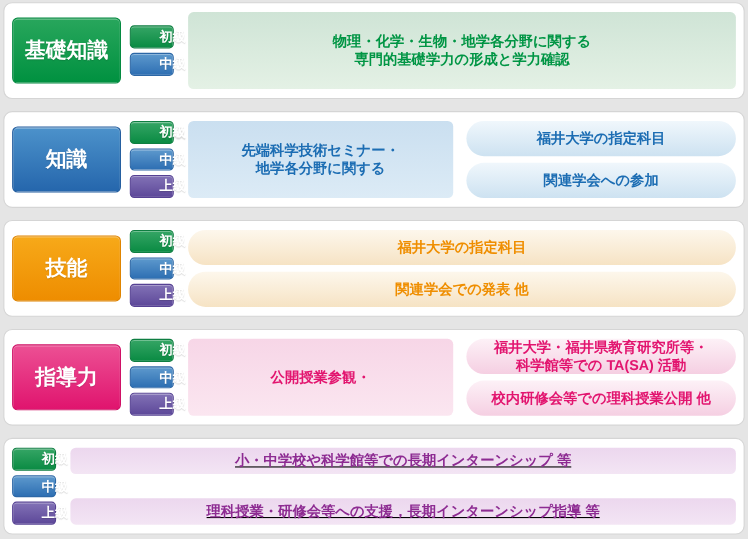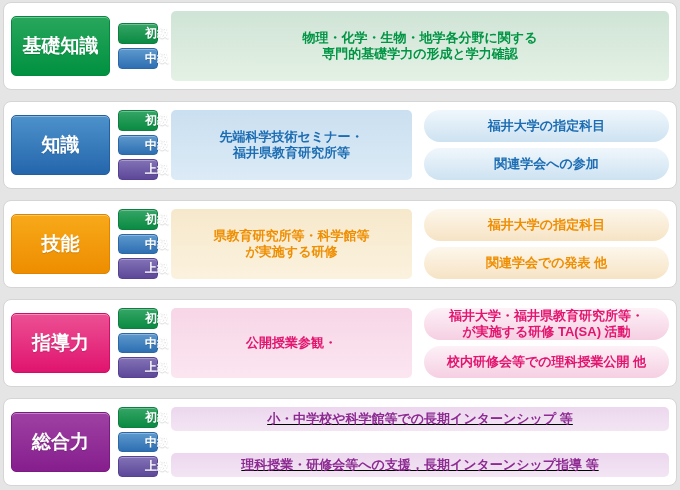--- a/index.html
+++ b/index.html
@@ -109,45 +109,41 @@
   <section class="card" style="--block-top: #4c92cb; --block-bottom: #2566ac; --block-border: #255fa0; --panel-top: #cadff0; --panel-bottom: #dcebf6; --text: #1c6db3; --box-top: #f0f7fc; --box-bottom: #cde2f1;">
     <div class="block">知識</div>
     <div class="badges">
       <span class="badge" style="--badge-top: #35a565; --badge-bottom: #0a8b43; --badge-border: #0e7e41;">初級</span>
       <span class="badge" style="--badge-top: #5d99cd; --badge-bottom: #2e6fb3; --badge-border: #2c67a6;">中級</span>
       <span class="badge" style="--badge-top: #8272b6; --badge-bottom: #5d4899; --badge-border: #564193;">上級</span>
     </div>
     <div class="content split">
       <div class="panel mid">
         <span>先端科学技術セミナー・</span>
-        <span>福井県教育研究所等</span>
+        <span>地学各分野に関する</span>
       </div>
       <div class="right-col">
         <div class="panel small">
           <span>福井大学の指定科目</span>
         </div>
         <div class="panel small">
           <span>関連学会への参加</span>
         </div>
       </div>
     </div>
   </section>
 
   <section class="card" style="--block-top: #f7a919; --block-bottom: #ee8d00; --block-border: #df8400; --panel-top: #f6e8cb; --panel-bottom: #fbf2de; --text: #ef8e00; --box-top: #fdf7ec; --box-bottom: #f6e3c4;">
     <div class="block">技能</div>
     <div class="badges">
       <span class="badge" style="--badge-top: #35a565; --badge-bottom: #0a8b43; --badge-border: #0e7e41;">初級</span>
       <span class="badge" style="--badge-top: #5d99cd; --badge-bottom: #2e6fb3; --badge-border: #2c67a6;">中級</span>
       <span class="badge" style="--badge-top: #8272b6; --badge-bottom: #5d4899; --badge-border: #564193;">上級</span>
     </div>
     <div class="content split">
-      <div class="panel mid">
-        <span>県教育研究所等・科学館等</span>
-        <span>が実施する研修</span>
-      </div>
       <div class="right-col">
         <div class="panel small">
           <span>福井大学の指定科目</span>
         </div>
         <div class="panel small">
           <span>関連学会での発表 他</span>
         </div>
       </div>
     </div>
   </section>
@@ -159,31 +155,30 @@
       <span class="badge" style="--badge-top: #5d99cd; --badge-bottom: #2e6fb3; --badge-border: #2c67a6;">中級</span>
       <span class="badge" style="--badge-top: #8272b6; --badge-bottom: #5d4899; --badge-border: #564193;">上級</span>
     </div>
     <div class="content split">
       <div class="panel mid">
         <span>公開授業参観・</span>
       </div>
       <div class="right-col">
         <div class="panel small">
           <span>福井大学・福井県教育研究所等・</span>
-          <span>が実施する研修 TA(SA) 活動</span>
+          <span>科学館等での TA(SA) 活動</span>
         </div>
         <div class="panel small">
           <span>校内研修会等での理科授業公開 他</span>
         </div>
       </div>
     </div>
   </section>
 
   <section class="card" style="--block-top: #9e41a3; --block-bottom: #861e8d; --block-border: #7a1b81; --panel-top: #ecd7ee; --panel-bottom: #f3e5f4; --text: #8d2b92; --box-top: #f6ecf7; --box-bottom: #e8d2ea;">
-    <div class="block">総合力</div>
     <div class="badges">
       <span class="badge" style="--badge-top: #35a565; --badge-bottom: #0a8b43; --badge-border: #0e7e41;">初級</span>
       <span class="badge" style="--badge-top: #5d99cd; --badge-bottom: #2e6fb3; --badge-border: #2c67a6;">中級</span>
       <span class="badge" style="--badge-top: #8272b6; --badge-bottom: #5d4899; --badge-border: #564193;">上級</span>
     </div>
     <div class="content stack">
       <div class="panel strip">
         <span>小・中学校や科学館等での長期インターンシップ 等</span>
       </div>
       <div class="panel strip">

